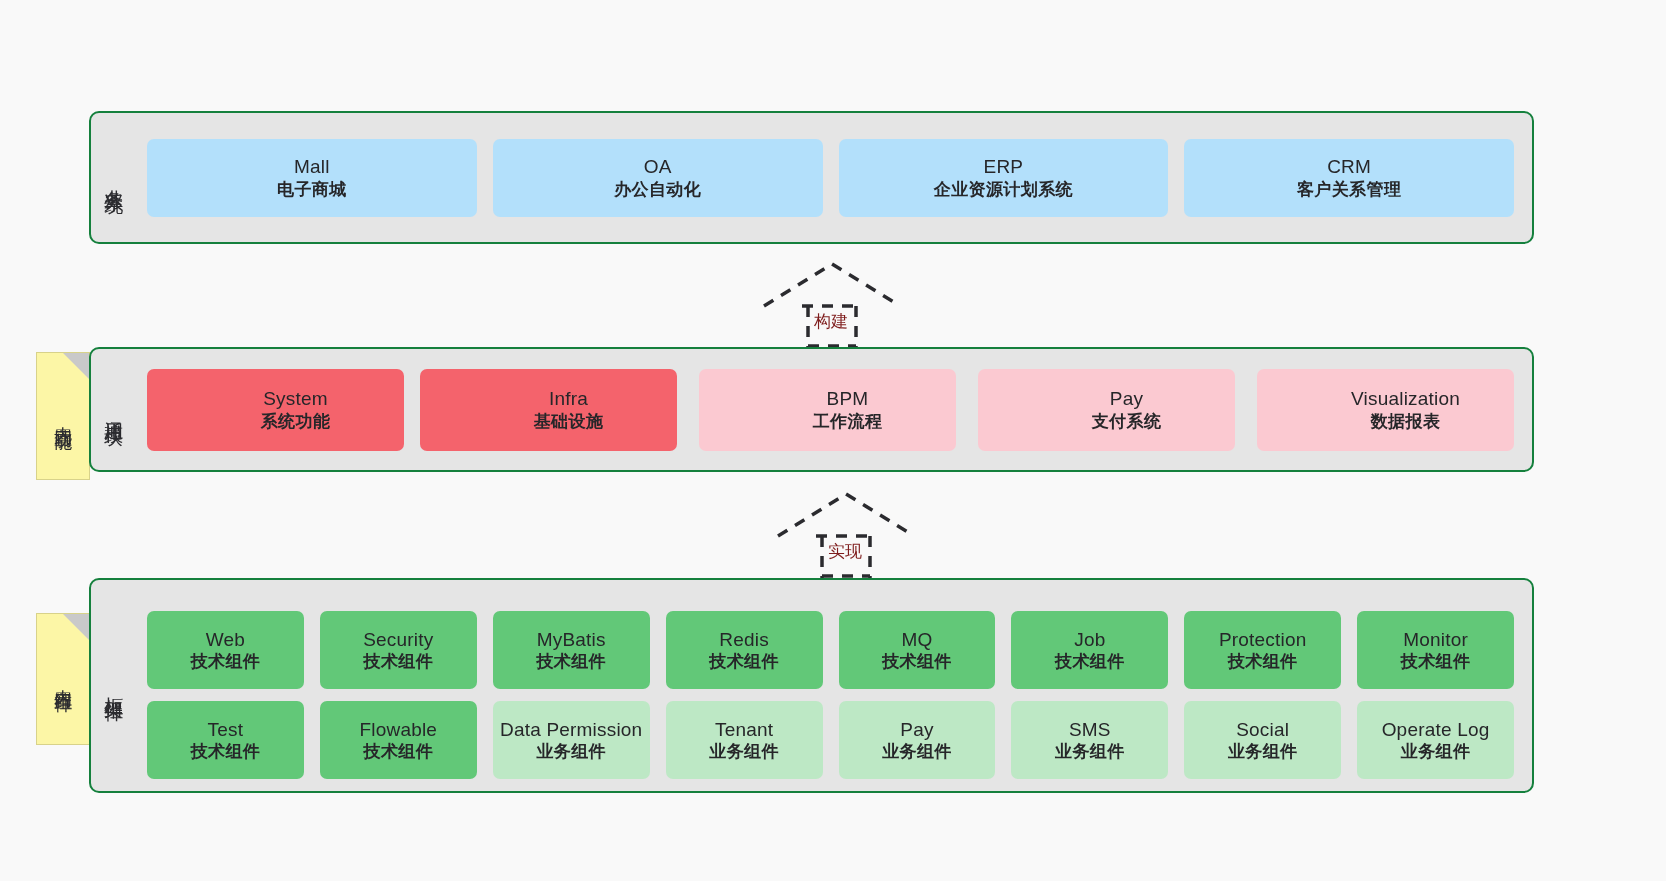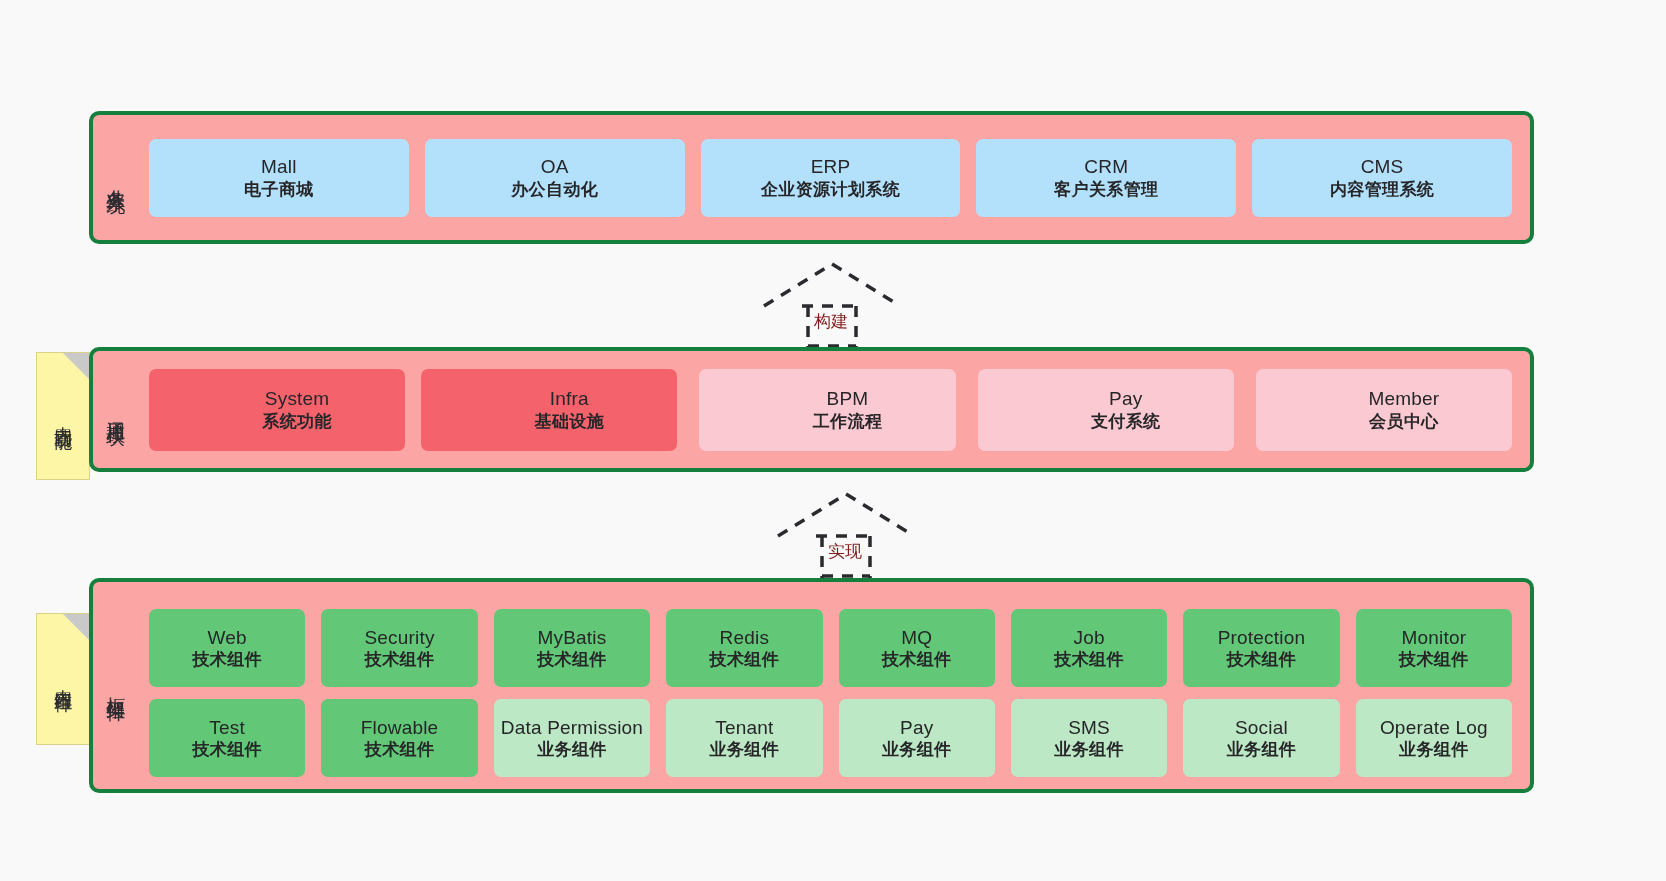--- a/index.html
+++ b/index.html
@@ -17,22 +17,22 @@
 
   .canvas {
     position: absolute;
     inset: 0;
   }
 
   
   .layer {
     position: absolute;
     box-sizing: border-box;
-    background: #fca5a5;
-    border: 4px solid #15803d;
+    background: #e5e5e5;
+    border: 2px solid #15803d;
     border-radius: 10px;
     display: flex;
     align-items: stretch;
   }
 
   
   .layer-title {
     flex: 0 0 auto;
     width: 46px;
     display: flex;
@@ -157,24 +157,20 @@
         <span class="title">OA</span>
         <span class="sub">办公自动化</span>
       </div>
       <div class="node l1 c-blue">
         <span class="title">ERP</span>
         <span class="sub">企业资源计划系统</span>
       </div>
       <div class="node l1 c-blue">
         <span class="title">CRM</span>
         <span class="sub">客户关系管理</span>
-      </div>
-      <div class="node l1 c-blue">
-        <span class="title">CMS</span>
-        <span class="sub">内容管理系统</span>
       </div>
 
     </div>
   </div>
 
   <div class="connector" id="connector-build" style="left:752px; top:258px; width:160px; height:90px;">
     <svg width="160" height="90" viewBox="0 0 160 90">
       <g fill="none" stroke="#2b2b2f" stroke-width="3.5" stroke-dasharray="11,9">
         <path d="M12 48 L80 6 L148 48"></path>
         <path d="M50 48 L110 48"></path>
@@ -205,22 +201,22 @@
       </div>
       <div class="node l2 c-pink">
         <span class="title">BPM</span>
         <span class="sub">工作流程</span>
       </div>
       <div class="node l2 c-pink">
         <span class="title">Pay</span>
         <span class="sub">支付系统</span>
       </div>
       <div class="node l2 c-pink">
-        <span class="title">Member</span>
-        <span class="sub">会员中心</span>
+        <span class="title">Visualization</span>
+        <span class="sub">数据报表</span>
       </div>
 
     </div>
   </div>
 
   <div class="connector" id="connector-implement" style="left:766px; top:488px; width:160px; height:90px;">
     <svg width="160" height="90" viewBox="0 0 160 90">
       <g fill="none" stroke="#2b2b2f" stroke-width="3.5" stroke-dasharray="11,9">
         <path d="M12 48 L80 6 L148 48"></path>
         <path d="M50 48 L110 48"></path>

